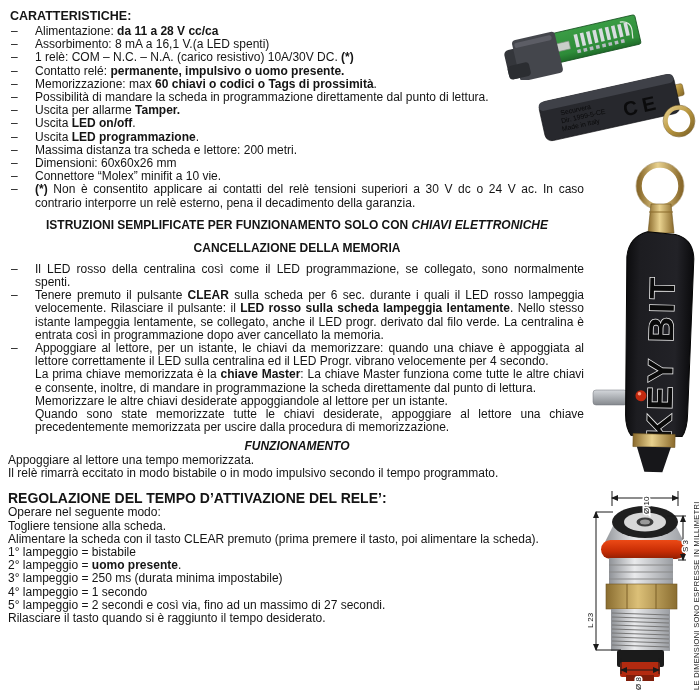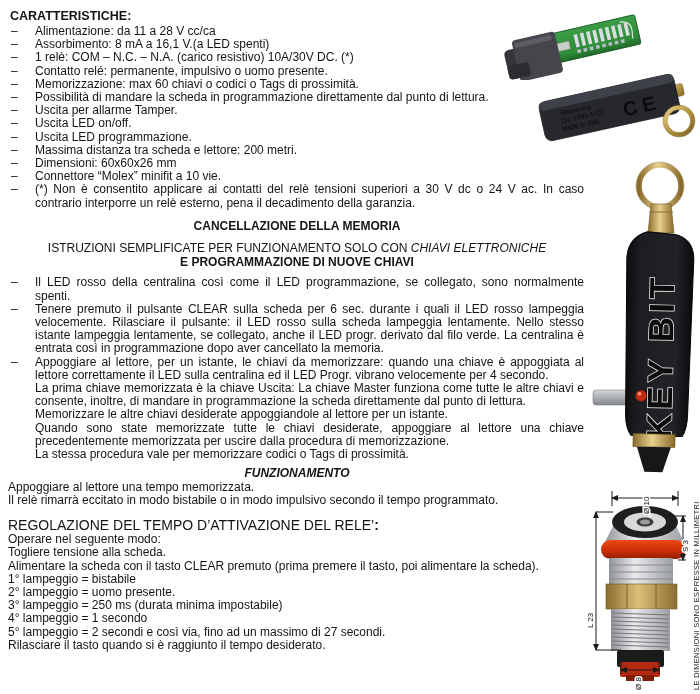--- a/index.html
+++ b/index.html
@@ -1,20 +1,20 @@
 <!DOCTYPE html>
 <html><head>
 <meta charset="utf-8">
 <style>
   html,body{margin:0;padding:0;background:#fff;}
   body{width:700px;height:694px;position:relative;overflow:hidden;
        font-family:"Liberation Sans","DejaVu Sans",sans-serif;color:#141414;}
   .page{position:absolute;inset:0;padding:9px 10px 0 8px;box-sizing:border-box;}
   .col{width:578px;}
-  .b{font-weight:normal;}
+  .b{font-weight:bold;}
   .i{font-style:italic;}
   .h-title{font-size:12.5px;font-weight:bold;margin:0 0 2px 2px;}
   .list .li{display:flex;font-size:12px;line-height:13.2px;}
   .list .dash{flex:none;width:27px;padding-left:3px;box-sizing:border-box;}
   .list .li-text{flex:1;text-align:justify;padding-right:2px;}
   .h-center{font-size:12px;font-weight:bold;text-align:center;line-height:13.5px;}
   .h-istr{margin-top:9px;}
   .h-canc{margin-top:10px;}
   .list-memoria{margin-top:7px;}
   .h-funz{margin-top:6px;font-style:italic;}
@@ -79,53 +79,48 @@
         <div class="li">
           <span class="dash">–</span>
           <div class="li-text"><span>Connettore “Molex” minifit a 10 vie.</span></div>
         </div>
         <div class="li">
           <span class="dash">–</span>
           <div class="li-text"><span class="b">(*)</span><span> Non è consentito applicare ai contatti del relè tensioni superiori a 30 V dc o 24 V ac. In caso contrario interporre un relè esterno, pena il decadimento della garanzia.</span></div>
         </div>
       </div>
 
+    <div class="h-center h-istr"><span class="b">ISTRUZIONI SEMPLIFICATE PER FUNZIONAMENTO SOLO CON </span><span class="b i">CHIAVI ELETTRONICHE</span></div>
+
     <div class="h-center h-canc">CANCELLAZIONE DELLA MEMORIA</div>
 
-    <div class="h-center h-istr"><span class="b">ISTRUZIONI SEMPLIFICATE PER FUNZIONAMENTO SOLO CON </span><span class="b i">CHIAVI ELETTRONICHE</span></div>
-    <div class="h-center">E PROGRAMMAZIONE DI NUOVE CHIAVI</div>
-
     <div class="list list-memoria">
         <div class="li">
           <span class="dash">–</span>
           <div class="li-text"><span>Il LED rosso della centralina così come il LED programmazione, se collegato, sono normalmente spenti.</span></div>
         </div>
         <div class="li">
           <span class="dash">–</span>
           <div class="li-text"><span>Tenere premuto il pulsante </span><span class="b">CLEAR</span><span> sulla scheda per 6 sec. durante i quali il LED rosso lampeggia velocemente. Rilasciare il pulsante: il </span><span class="b">LED rosso sulla scheda lampeggia lentamente</span><span>. Nello stesso istante lampeggia lentamente, se collegato, anche il LED progr. derivato dal filo verde. La centralina è entrata così in programmazione dopo aver cancellato la memoria.</span></div>
         </div>
         <div class="li">
           <span class="dash">–</span>
           <div class="li-text"><span>Appoggiare al lettore, per un istante, le chiavi da memorizzare: quando una chiave è appoggiata al lettore correttamente il LED sulla centralina ed il LED Progr. vibrano velocemente per 4 secondo.</span></div>
         </div>
         <div class="li">
           <span class="dash"></span>
-          <div class="li-text"><span>La prima chiave memorizzata è la </span><span class="b">chiave Uscita</span><span>: La chiave Master funziona come tutte le altre chiavi e consente, inoltre, di mandare in programmazione la scheda direttamente dal punto di lettura.</span></div>
+          <div class="li-text"><span>La prima chiave memorizzata è la </span><span class="b">chiave Master</span><span>: La chiave Master funziona come tutte le altre chiavi e consente, inoltre, di mandare in programmazione la scheda direttamente dal punto di lettura.</span></div>
         </div>
         <div class="li">
           <span class="dash"></span>
           <div class="li-text"><span>Memorizzare le altre chiavi desiderate appoggiandole al lettore per un istante.</span></div>
         </div>
         <div class="li">
           <span class="dash"></span>
           <div class="li-text"><span>Quando sono state memorizzate tutte le chiavi desiderate, appoggiare al lettore una chiave precedentemente memorizzata per uscire dalla procedura di memorizzazione.</span></div>
-        </div>
-        <div class="li">
-          <span class="dash"></span>
-          <div class="li-text"><span>La stessa procedura vale per memorizzare codici o Tags di prossimità.</span></div>
         </div>
       </div>
 
     <div class="h-center h-funz">FUNZIONAMENTO</div>
 
     <div class="paras">
         <div class="para"><span>Appoggiare al lettore una tempo memorizzata.</span></div>
         <div class="para"><span>Il relè rimarrà eccitato in modo bistabile o in modo impulsivo secondo il tempo programmato.</span></div>
       </div>
 

